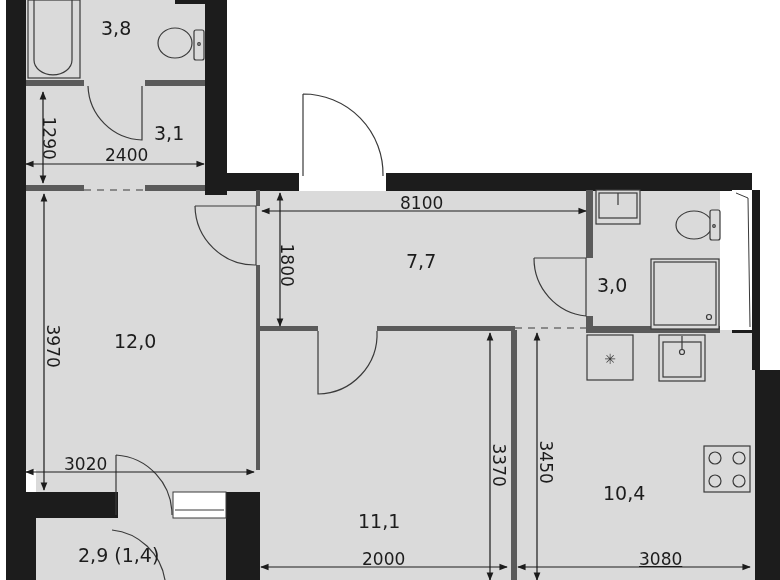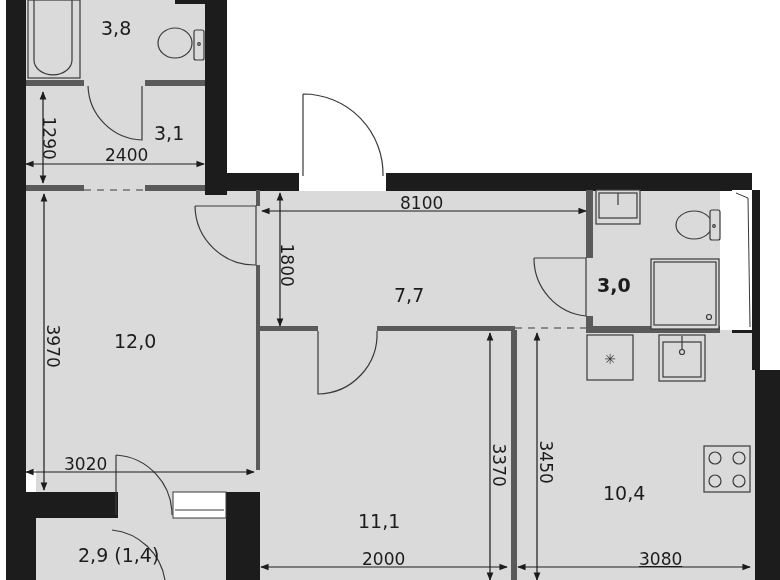--- a/index.html
+++ b/index.html
@@ -142,22 +142,22 @@
     <line x1="26" y1="472" x2="254" y2="472" marker-start="url(#arr)" marker-end="url(#arr)"></line>
     <line x1="490" y1="333" x2="490" y2="580" marker-start="url(#arr)" marker-end="url(#arr)"></line>
     <line x1="261" y1="567" x2="507" y2="567" marker-start="url(#arr)" marker-end="url(#arr)"></line>
     <line x1="537" y1="333" x2="537" y2="580" marker-start="url(#arr)" marker-end="url(#arr)"></line>
     <line x1="518" y1="567" x2="750" y2="567" marker-start="url(#arr)" marker-end="url(#arr)"></line>
   </g>
 </svg>
 
 <div class="label area" style="left:101px;top:19px;">3,8</div>
 <div class="label area" style="left:154px;top:124px;text-align:right;">3,1</div>
-<div class="label area" style="left:394px;top:252px;margin-top:34px;">7,7</div>
-<div class="label area" style="left:597px;top:276px;font-weight:bold;">3,0</div>
+<div class="label area" style="left:406px;top:252px;">7,7</div>
+<div class="label area" style="left:597px;top:276px;">3,0</div>
 <div class="label area" style="left:114px;top:332px;">12,0</div>
 <div class="label area" style="left:358px;top:512px;">11,1</div>
 <div class="label area" style="left:603px;top:448px;margin-top:36px;">10,4</div>
 <div class="label area" style="left:78px;top:546px;text-align:right;">2,9 (1,4)</div>
 
 <div class="label dim rot" style="left:28px;top:128px;width:40px;text-align:center;">1290</div>
 <div class="label dim" style="left:88px;top:147px;margin-left:17px;">2400</div>
 <div class="label dim" style="left:400px;top:195px;">8100</div>
 <div class="label dim rot" style="left:266px;top:255px;width:40px;text-align:center;">1800</div>
 <div class="label dim rot" style="left:32px;top:336px;width:40px;text-align:center;">3970</div>

